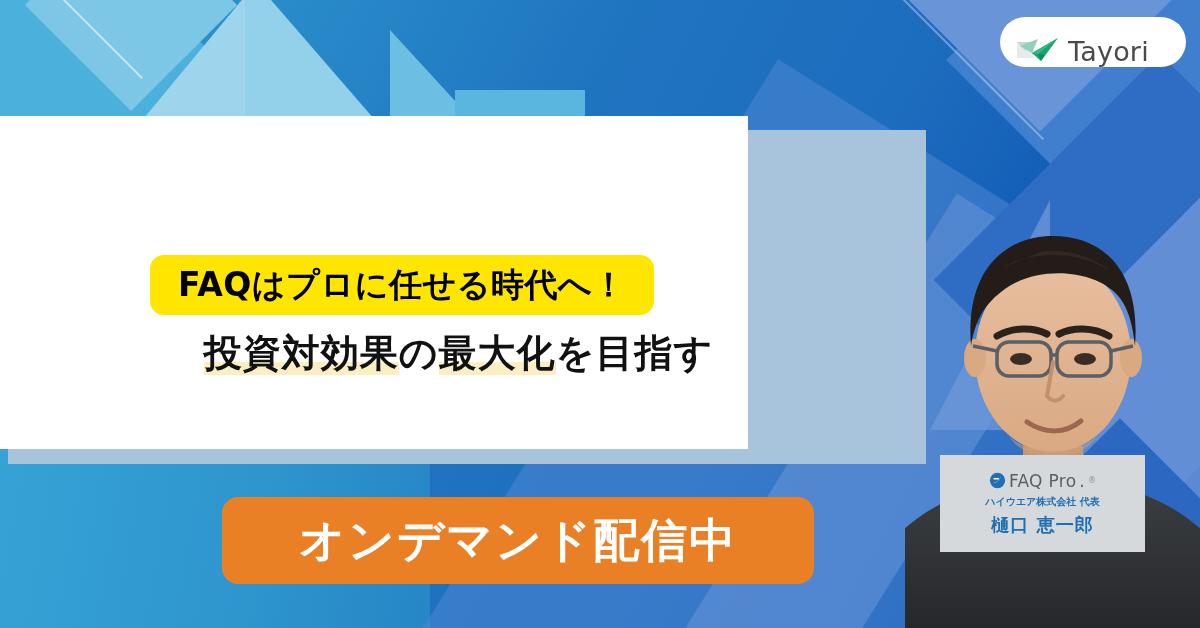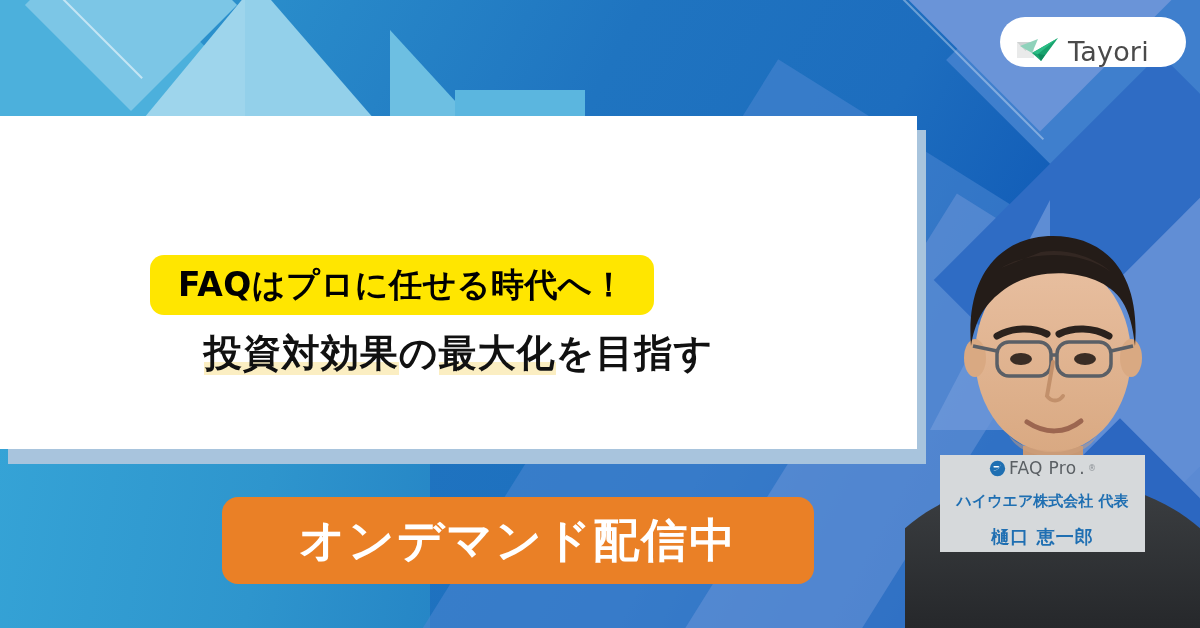--- a/index.html
+++ b/index.html
@@ -40,45 +40,45 @@
   .mid-diag2{left:760px;top:180px;width:150px;height:700px;background:#6f98d9;opacity:.5;transform:rotate(32deg);}
 
   
   .logo-pill{position:absolute;left:1000px;top:17px;width:186px;height:50px;background:#fff;border-radius:25px;
     display:flex;align-items:flex-end;gap:8px;padding:0 14px;box-sizing:border-box;}
   .logo-mark{width:46px;height:34px;flex:none;}
   .logo-text{font-size:27px;color:#4a4a4a;letter-spacing:.2px;font-family:"DejaVu Sans","Liberation Sans",sans-serif;}
 
   
   .card-shadow{position:absolute;left:8px;top:130px;width:918px;height:334px;background:#a8c4dd;}
-  .card{position:absolute;left:0px;top:116px;width:917px;height:333px;background:#fff;}
+  .card{position:absolute;left:0px;top:116px;width:748px;height:333px;background:#fff;}
 
   .badge{position:absolute;left:150px;top:139px;height:60px;background:#ffe600;border-radius:14px;
     display:flex;align-items:center;justify-content:center;padding:0 28px;box-sizing:border-box;}
   .badge span{font-size:33px;font-weight:bold;color:#000;letter-spacing:.5px;white-space:nowrap;}
 
   .headline{position:absolute;left:0;top:215px;width:917px;text-align:center;}
   .hl-line{font-size:38px;font-weight:bold;color:#111;line-height:1.16;white-space:nowrap;letter-spacing:1px;}
   .hl-line.l2{font-size:60px;letter-spacing:2px;}
   .mk{background:linear-gradient(to top,#fbeec2 0%,#fbeec2 30%,transparent 30%,transparent 100%);}
 
   
   .cta{position:absolute;left:222px;top:497px;width:592px;height:87px;background:#ea8026;border-radius:16px;
     display:flex;align-items:center;justify-content:center;}
   .cta span{font-size:46px;font-weight:bold;color:#fff;letter-spacing:2px;white-space:nowrap;}
 
   
   .portrait{position:absolute;left:905px;top:150px;width:295px;height:478px;overflow:hidden;}
   .person{position:absolute;left:0;bottom:0;width:295px;height:478px;}
   .nameplate{position:absolute;left:940px;top:455px;width:205px;height:97px;background:#d6d9db;
-    display:flex;flex-direction:column;align-items:center;justify-content:center;gap:14px;}
+    display:flex;flex-direction:column;align-items:center;justify-content:center;gap:4px;}
   .np-logo{display:flex;align-items:center;gap:3px;}
   .np-logo-text{font-size:17px;color:#5a5f63;letter-spacing:.3px;}
   .np-logo-reg{font-size:8px;color:#8b9095;}
-  .np-company{font-size:15px;font-weight:bold;color:#1f6fb2;white-space:nowrap;}
+  .np-company{font-size:10px;font-weight:bold;color:#1f6fb2;white-space:nowrap;}
   .np-name{font-size:18px;font-weight:bold;color:#1f6fb2;white-space:nowrap;letter-spacing:1px;}
 </style>
 </head>
 <body>
 
 <div class="stage">
 
   <div class="bg-base"></div>
   <div class="bg-left-wash"></div>
   <div class="bg-bottom-left"></div>

